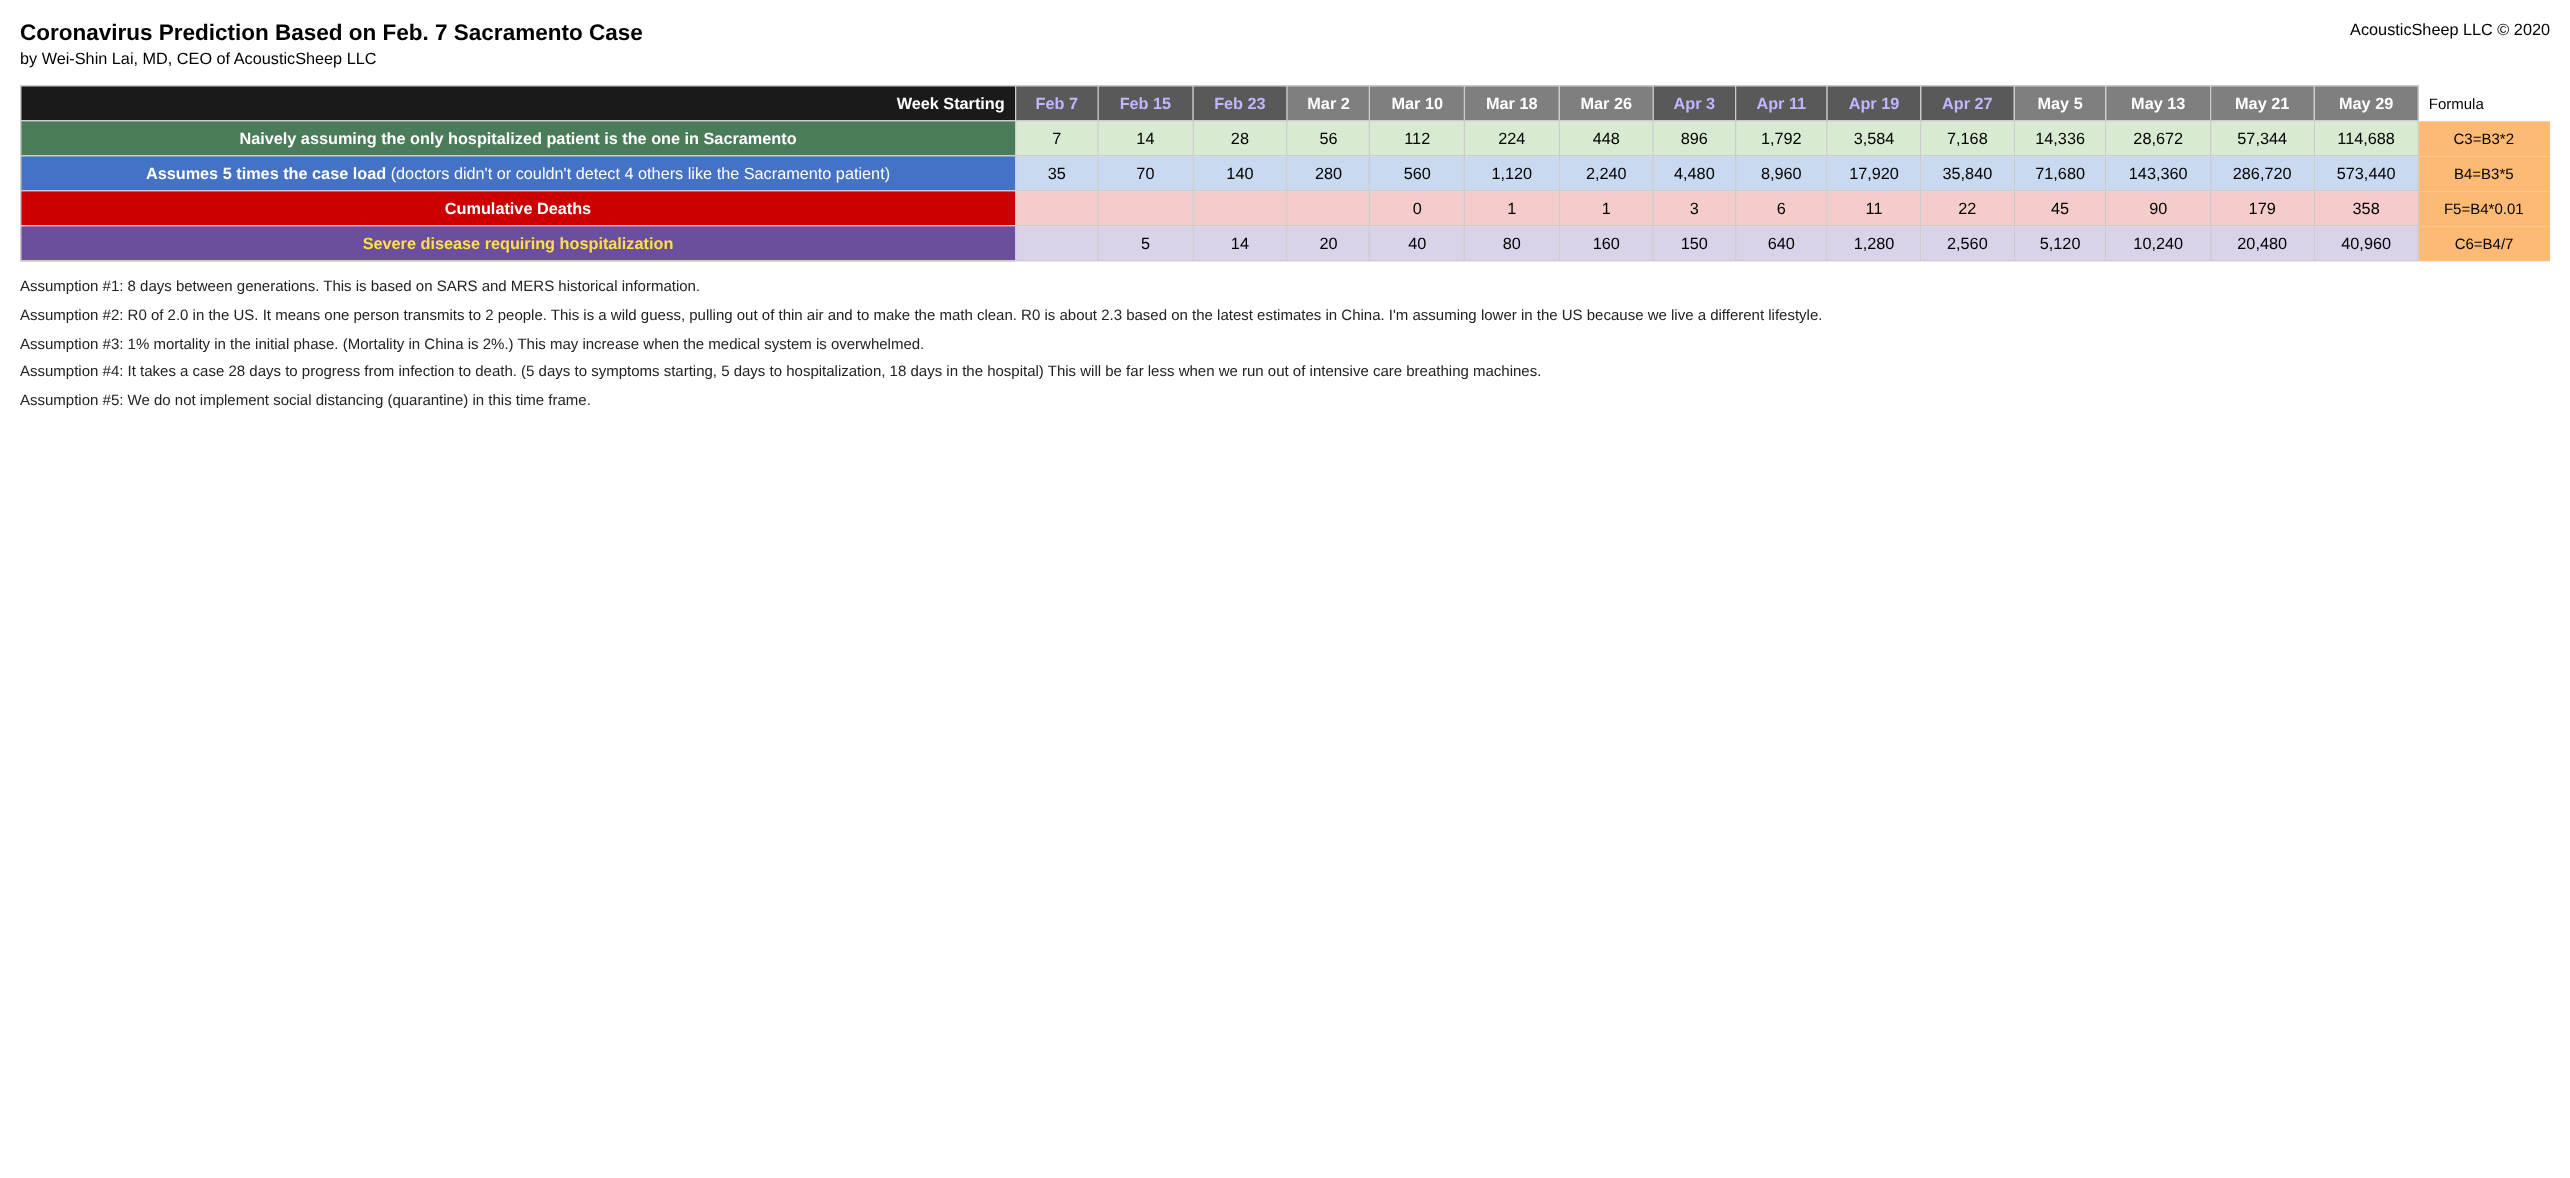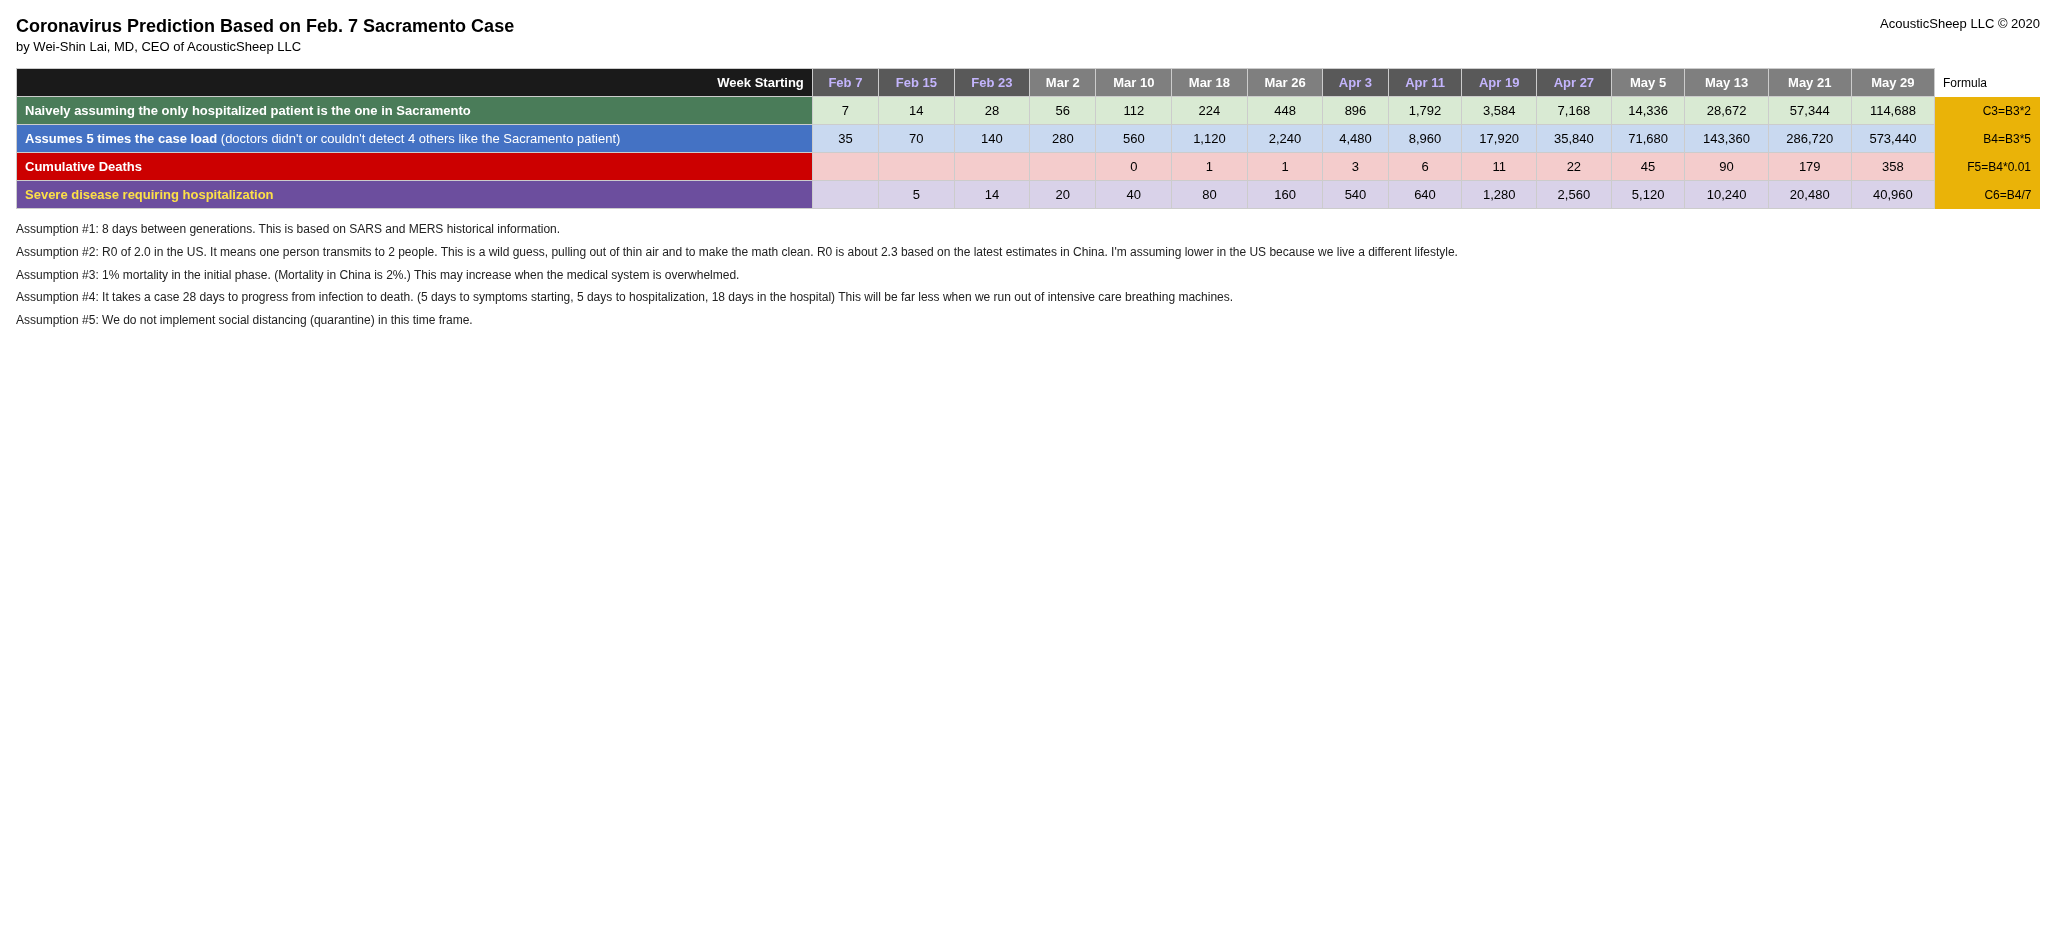--- a/index.html
+++ b/index.html
@@ -34,21 +34,21 @@
       width: 100%;
       margin-bottom: 12px;
     }
     th, td {
       border: 1px solid #ccc;
       padding: 6px 8px;
       text-align: center;
       font-size: 13px;
     }
     .row-label {
-      text-align: left;
+      text-align: center;
       font-size: 13px;
       font-weight: normal;
     }
     
     .th-label {
       background-color: #1a1a1a;
       color: #fff;
       font-weight: bold;
       text-align: right;
     }
@@ -91,22 +91,22 @@
     .row4-label {
       background-color: #6c4e9e;
       color: #fde047;
       font-weight: bold;
     }
     .row4-data {
       background-color: #d9d2e9;
     }
     .formula-cell {
       border: none;
-      background: #eab308;
-      text-align: right;
+      background: #fdba74;
+      text-align: center;
       font-size: 12px;
       white-space: nowrap;
       margin-left: 11px;
     }
     .assumption {
       font-size: 12px;
       margin-bottom: 6px;
       line-height: 1.4;
       color: #222;
     }
@@ -208,21 +208,21 @@
       </tr>
       <tr>
         <td class="row-label row4-label">Severe disease requiring hospitalization</td>
         <td class="row4-data"></td>
         <td class="row4-data">5</td>
         <td class="row4-data">14</td>
         <td class="row4-data">20</td>
         <td class="row4-data">40</td>
         <td class="row4-data">80</td>
         <td class="row4-data">160</td>
-        <td class="row4-data">540</td>
+        <td class="row4-data">150</td>
         <td class="row4-data">640</td>
         <td class="row4-data">1,280</td>
         <td class="row4-data">2,560</td>
         <td class="row4-data">5,120</td>
         <td class="row4-data">10,240</td>
         <td class="row4-data">20,480</td>
         <td class="row4-data">40,960</td>
         <td class="formula-cell">C6=B4/7</td>
       </tr>
     </tbody>

